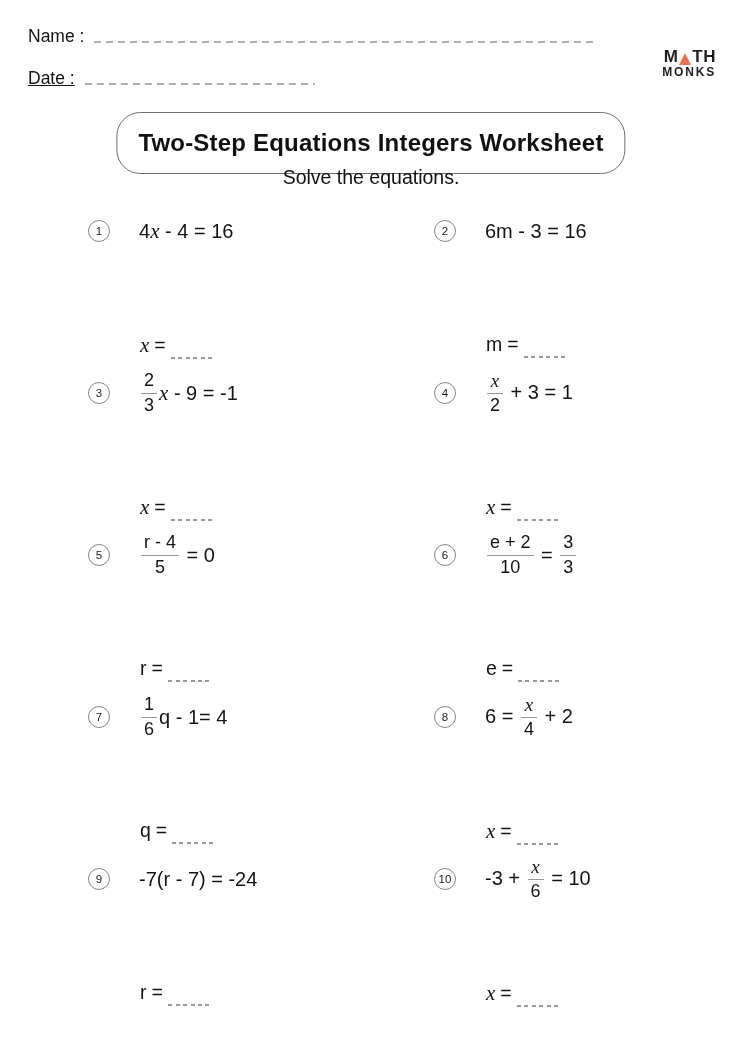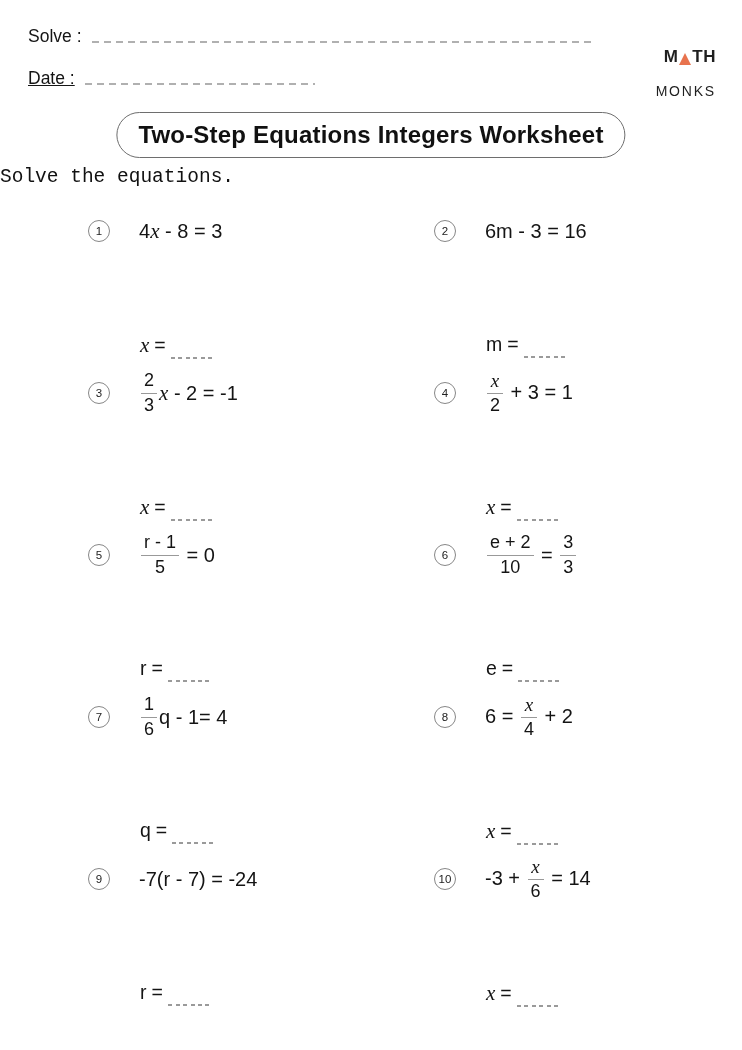--- a/index.html
+++ b/index.html
@@ -11,27 +11,27 @@
   .name-row { position:absolute; top:26px; left:28px; right:147px; display:flex; align-items:flex-end; font-size:17.5px; }
   .date-row { position:absolute; top:68px; left:28px; width:287px; display:flex; align-items:flex-end; font-size:17.5px;text-decoration:underline; }
   .hdr-label { flex:none; }
   .dashline { flex:1; height:2px; margin-left:10px; margin-bottom:4px;
     background:repeating-linear-gradient(90deg,#b0b0b0 0 7px, transparent 7px 12px); }
   
   .logo { position:absolute; top:48px; right:26px; text-align:right; color:#1f1f1f; }
   .logo-top { font-weight:bold; font-size:17px; letter-spacing:0.5px; display:flex; align-items:flex-end; justify-content:flex-end; line-height:1; }
   .tri { width:0; height:0; border-left:6.5px solid transparent; border-right:6.5px solid transparent;
     border-bottom:12px solid #E8734E; display:inline-block; margin:0 1px 0 1px; }
-  .logo-bottom { font-size:14px; font-weight:normal; letter-spacing:1.8px; margin-top:18px; }
+  .logo-bottom { font-size:12px; font-weight:bold; letter-spacing:1.8px; margin-top:0; }
   
   .title-box { position:absolute; top:112px; left:50%; transform:translateX(-50%);
-    height:46px; border:1.5px solid #6e6e6e; border-radius:24px; display:flex; align-items:center;
+    height:62px; border:1.5px solid #6e6e6e; border-radius:24px; display:flex; align-items:center;
     padding:0 21px; white-space:nowrap; box-sizing:border-box; }
   .title-box span { font-size:24px; font-weight:600; letter-spacing:0.2px; color:#111; }
-  .subtitle { position:absolute; top:166px; left:0; right:0; text-align:left; font-size:19.5px; color:#111;font-family:Liberation Mono, monospace; }
+  .subtitle { position:absolute; top:166px; left:0; right:0; text-align:center; font-size:19.5px; color:#111; }
   
   .grid { position:absolute; top:203px; left:88px; display:grid; grid-template-columns:346px 308px; grid-auto-rows:162px; }
   .problem { position:relative; }
   .prob-head { display:flex; align-items:center; min-height:56px; }
   .badge { width:22px; height:22px; border:1.2px solid #878787; border-radius:50%;
     display:flex; align-items:center; justify-content:center; font-size:11.5px; color:#222; flex:none; box-sizing:border-box; }
   .equation { display:flex; align-items:center; margin-left:29px; font-size:20px; }
   .tok { white-space:pre; }
   .vari { font-family:"Liberation Serif", serif; font-style:italic; font-size:21px; white-space:pre; }
   .frac { display:inline-flex; flex-direction:column; align-items:center; font-size:18px; line-height:1.08; margin:0 2px; }
@@ -43,21 +43,21 @@
   .ans-eq { margin:0 1px 0 5px; }
   .ans-blank { display:inline-block; width:45px; height:2px; margin-left:4px; transform:translateY(7px);
     background:repeating-linear-gradient(90deg,#9a9a9a 0 4px, transparent 4px 7.5px); }
 </style>
 </head>
 <body>
 
 <div class="page">
 
   <div class="name-row">
-    <span class="hdr-label">Solve :</span>
+    <span class="hdr-label">Name :</span>
     <span class="dashline"></span>
   </div>
 
   <div class="date-row">
     <span class="hdr-label">Date :</span>
     <span class="dashline"></span>
   </div>
 
   <div class="logo">
     <div class="logo-top">
@@ -74,21 +74,21 @@
 
   <div class="subtitle">Solve the equations.</div>
 
   <div class="grid" id="grid">
       <div class="problem">
         <div class="prob-head">
           <div class="badge">1</div>
           <div class="equation">
             <span class="tok">4</span>
             <span class="vari">x</span>
-            <span class="tok"> - 8 = 3</span>
+            <span class="tok"> - 4 = 16</span>
           </div>
         </div>
         <div class="answer">
           <span class="vari">x</span>
           <span class="tok ans-eq">=</span>
           <span class="ans-blank"></span>
         </div>
       </div>
       <div class="problem">
         <div class="prob-head">
@@ -110,21 +110,21 @@
             <span class="frac">
               <span class="fr-row">
                 <span class="tok">2</span>
               </span>
               <span class="fr-bar"></span>
               <span class="fr-row">
                 <span class="tok">3</span>
               </span>
             </span>
             <span class="vari">x</span>
-            <span class="tok"> - 2 = -1</span>
+            <span class="tok"> - 9 = -1</span>
           </div>
         </div>
         <div class="answer">
           <span class="vari">x</span>
           <span class="tok ans-eq">=</span>
           <span class="ans-blank"></span>
         </div>
       </div>
       <div class="problem">
         <div class="prob-head">
@@ -147,21 +147,21 @@
           <span class="tok ans-eq">=</span>
           <span class="ans-blank"></span>
         </div>
       </div>
       <div class="problem">
         <div class="prob-head">
           <div class="badge">5</div>
           <div class="equation">
             <span class="frac">
               <span class="fr-row">
-                <span class="tok">r - 1</span>
+                <span class="tok">r - 4</span>
               </span>
               <span class="fr-bar"></span>
               <span class="fr-row">
                 <span class="tok">5</span>
               </span>
             </span>
             <span class="tok"> = 0</span>
           </div>
         </div>
         <div class="answer">
@@ -266,21 +266,21 @@
             <span class="tok">-3 + </span>
             <span class="frac">
               <span class="fr-row">
                 <span class="vari">x</span>
               </span>
               <span class="fr-bar"></span>
               <span class="fr-row">
                 <span class="tok">6</span>
               </span>
             </span>
-            <span class="tok"> = 14</span>
+            <span class="tok"> = 10</span>
           </div>
         </div>
         <div class="answer">
           <span class="vari">x</span>
           <span class="tok ans-eq">=</span>
           <span class="ans-blank"></span>
         </div>
       </div>
     </div>
 

